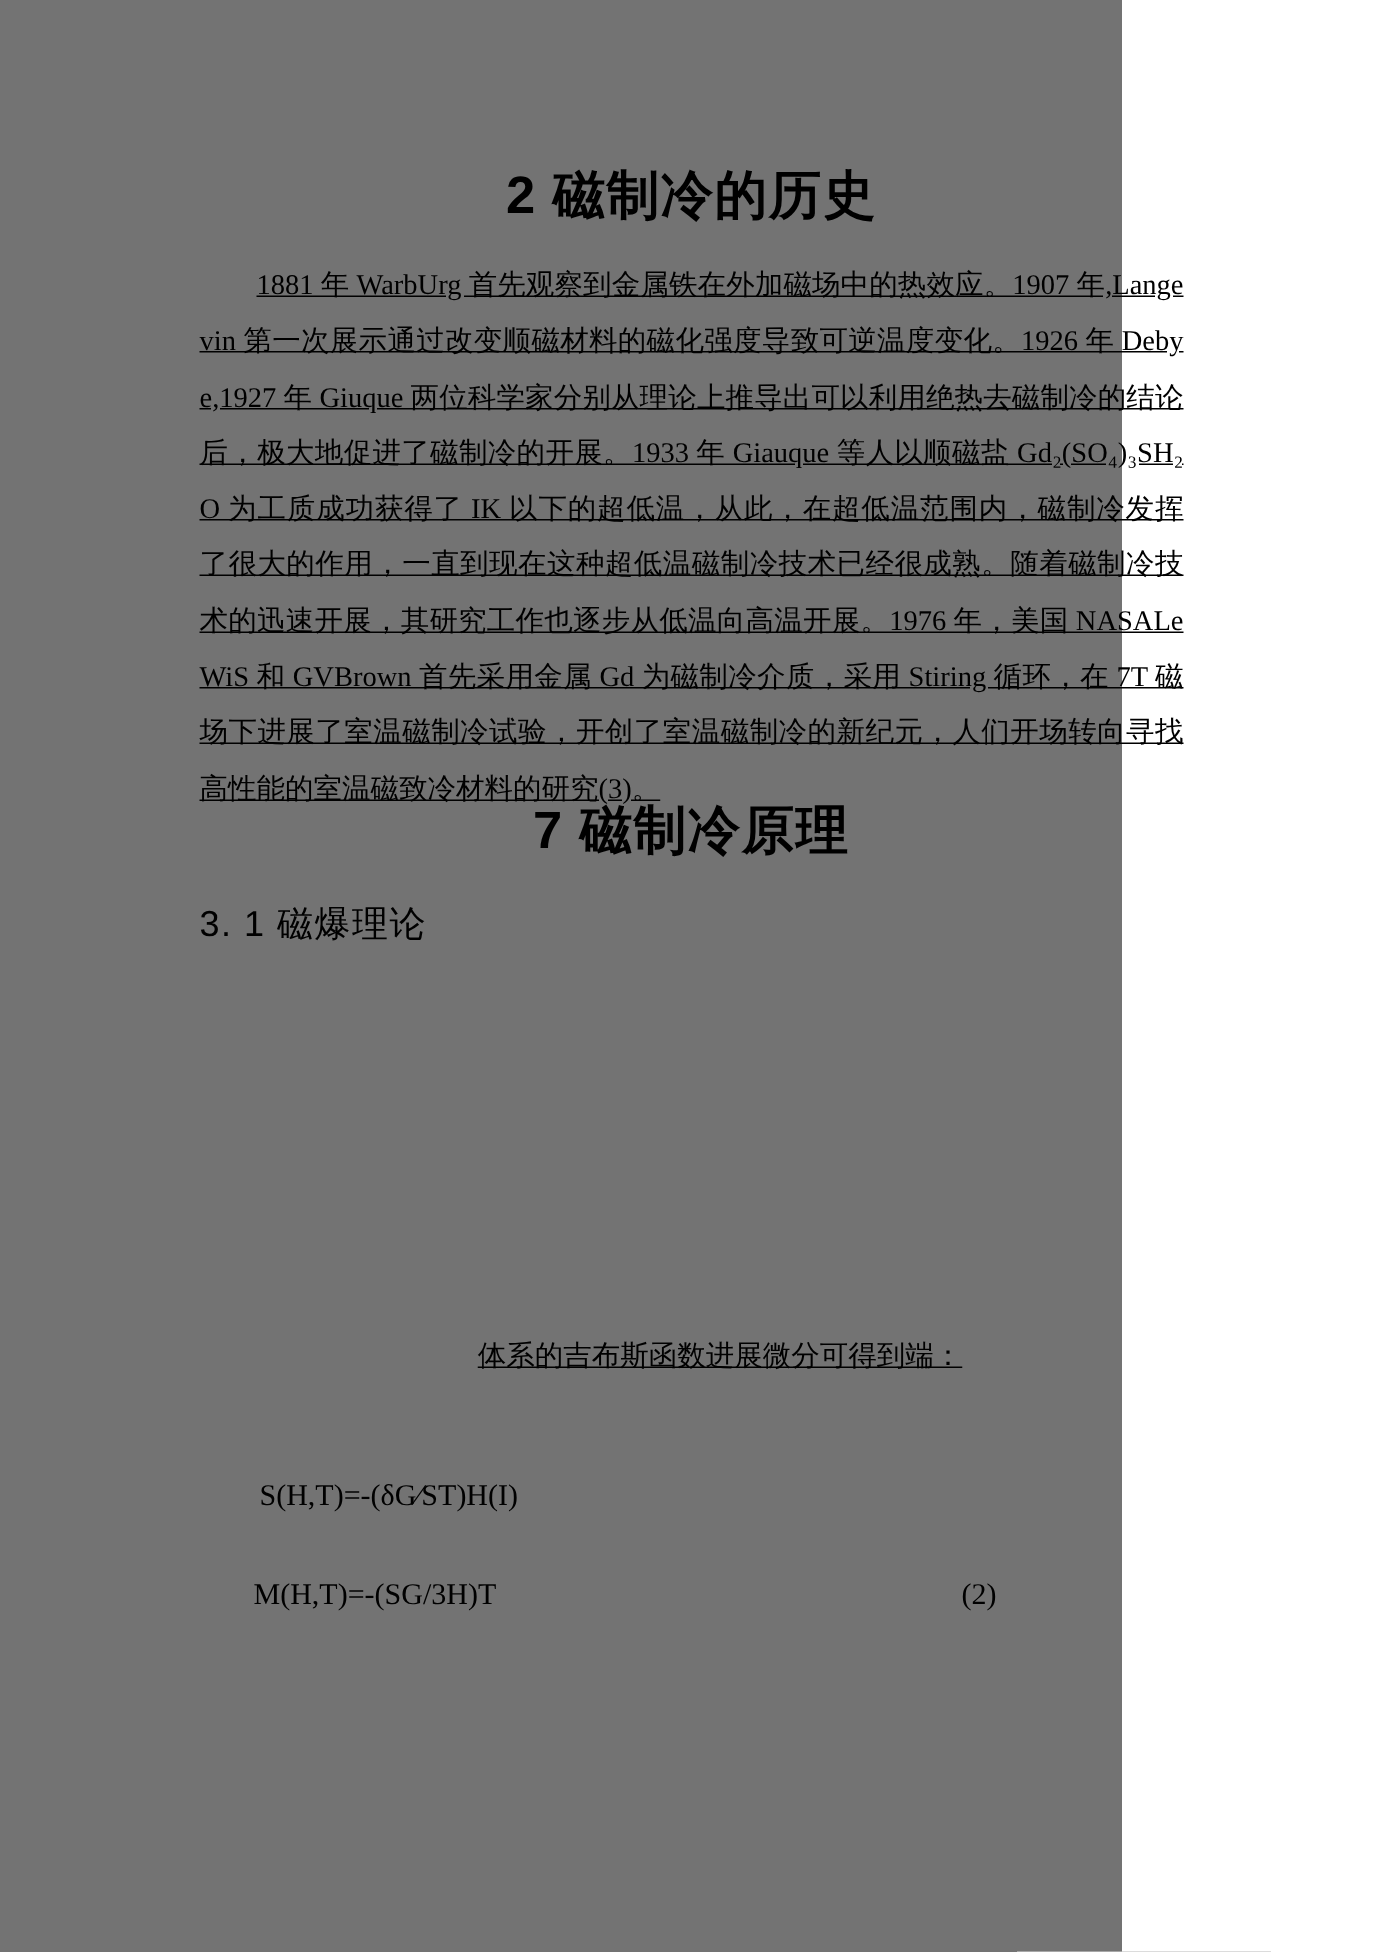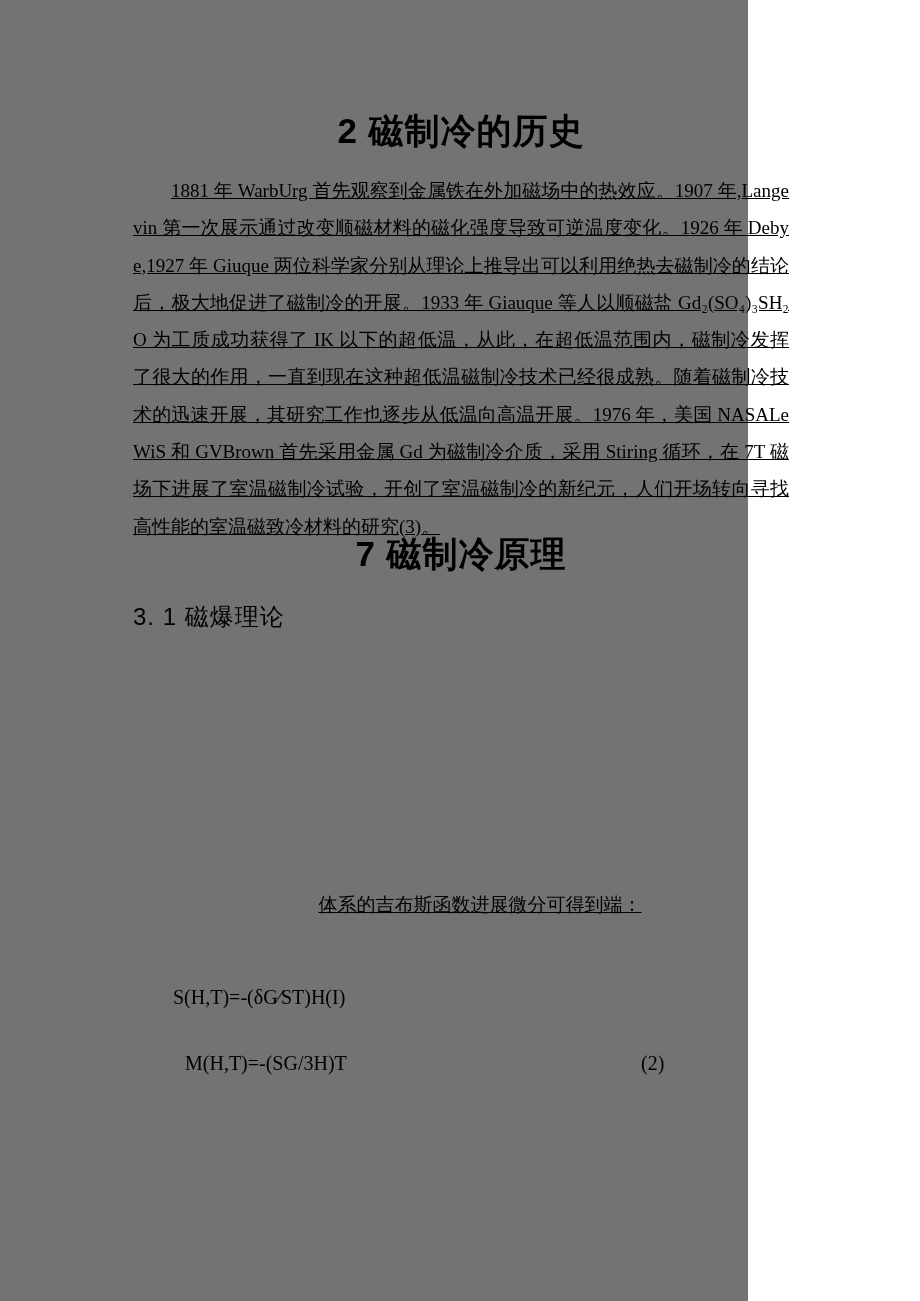--- a/index.html
+++ b/index.html
@@ -87,21 +87,21 @@
   .formula-row {
     position: absolute;
     left: 0;
     top: 1048px;
     width: 656px;
     font-size: 20px;
     line-height: 30px;
   }
   .formula-row .f-main {
     position: absolute;
-    left: 52px;
+    left: 36px;
     top: 0;
   }
   .formula-row .eq-num {
     position: absolute;
     left: 508px;
     top: 0;
   }
 </style>
 </head>
 <body>

